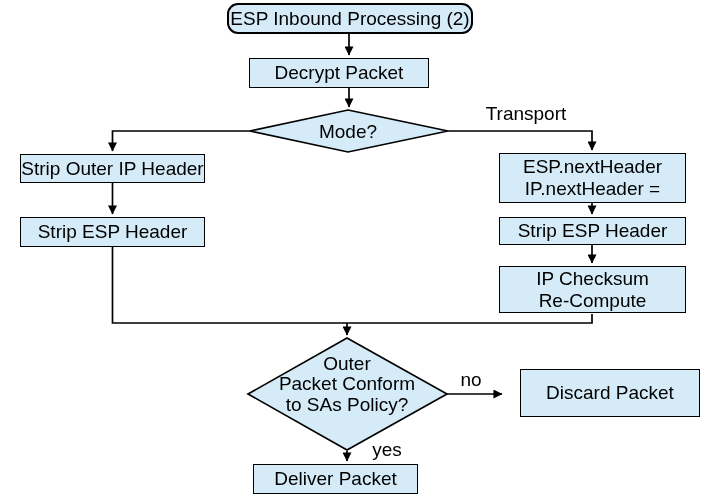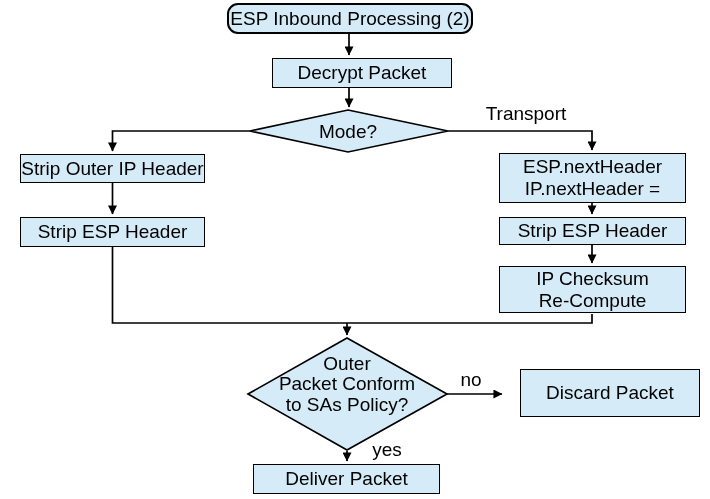--- a/index.html
+++ b/index.html
@@ -90,21 +90,21 @@
     <path d="M347,451 L347,461" marker-end="url(#arw)"></path>
 
     <polygon class="diamond" points="348,110 448,131 348,152 250,131"></polygon>
     <polygon class="diamond" points="347,338 447,394 347,450 248,394"></polygon>
   </svg>
 
   <div class="node terminator" style="left:227px;top:3px;width:246px;height:31px">
     <span>ESP Inbound Processing (2)</span>
   </div>
 
-  <div class="node" style="left:272px;top:58px;width:180px;height:30px">
+  <div class="node" style="left:249px;top:58px;width:180px;height:30px">
     <span>Decrypt Packet</span>
   </div>
 
   <div class="dlabel" style="left:298px;top:120px;width:100px;height:22px">
     <span>Mode?</span>
   </div>
 
 
   <div class="elabel" style="left:482px;top:104px;width:88px">Transport</div>
 
@@ -137,17 +137,17 @@
   </div>
 
   <div class="elabel" style="left:454px;top:370px;width:34px">no</div>
 
   <div class="node" style="left:520px;top:369px;width:180px;height:48px">
     <span>Discard Packet</span>
   </div>
 
   <div class="elabel" style="left:366px;top:440px;width:42px">yes</div>
 
-  <div class="node" style="left:253px;top:464px;width:187px;height:30px">
+  <div class="node" style="left:253px;top:464px;width:165px;height:30px">
     <span>Deliver Packet</span>
   </div>
 
 </div>
 
 </body></html>

